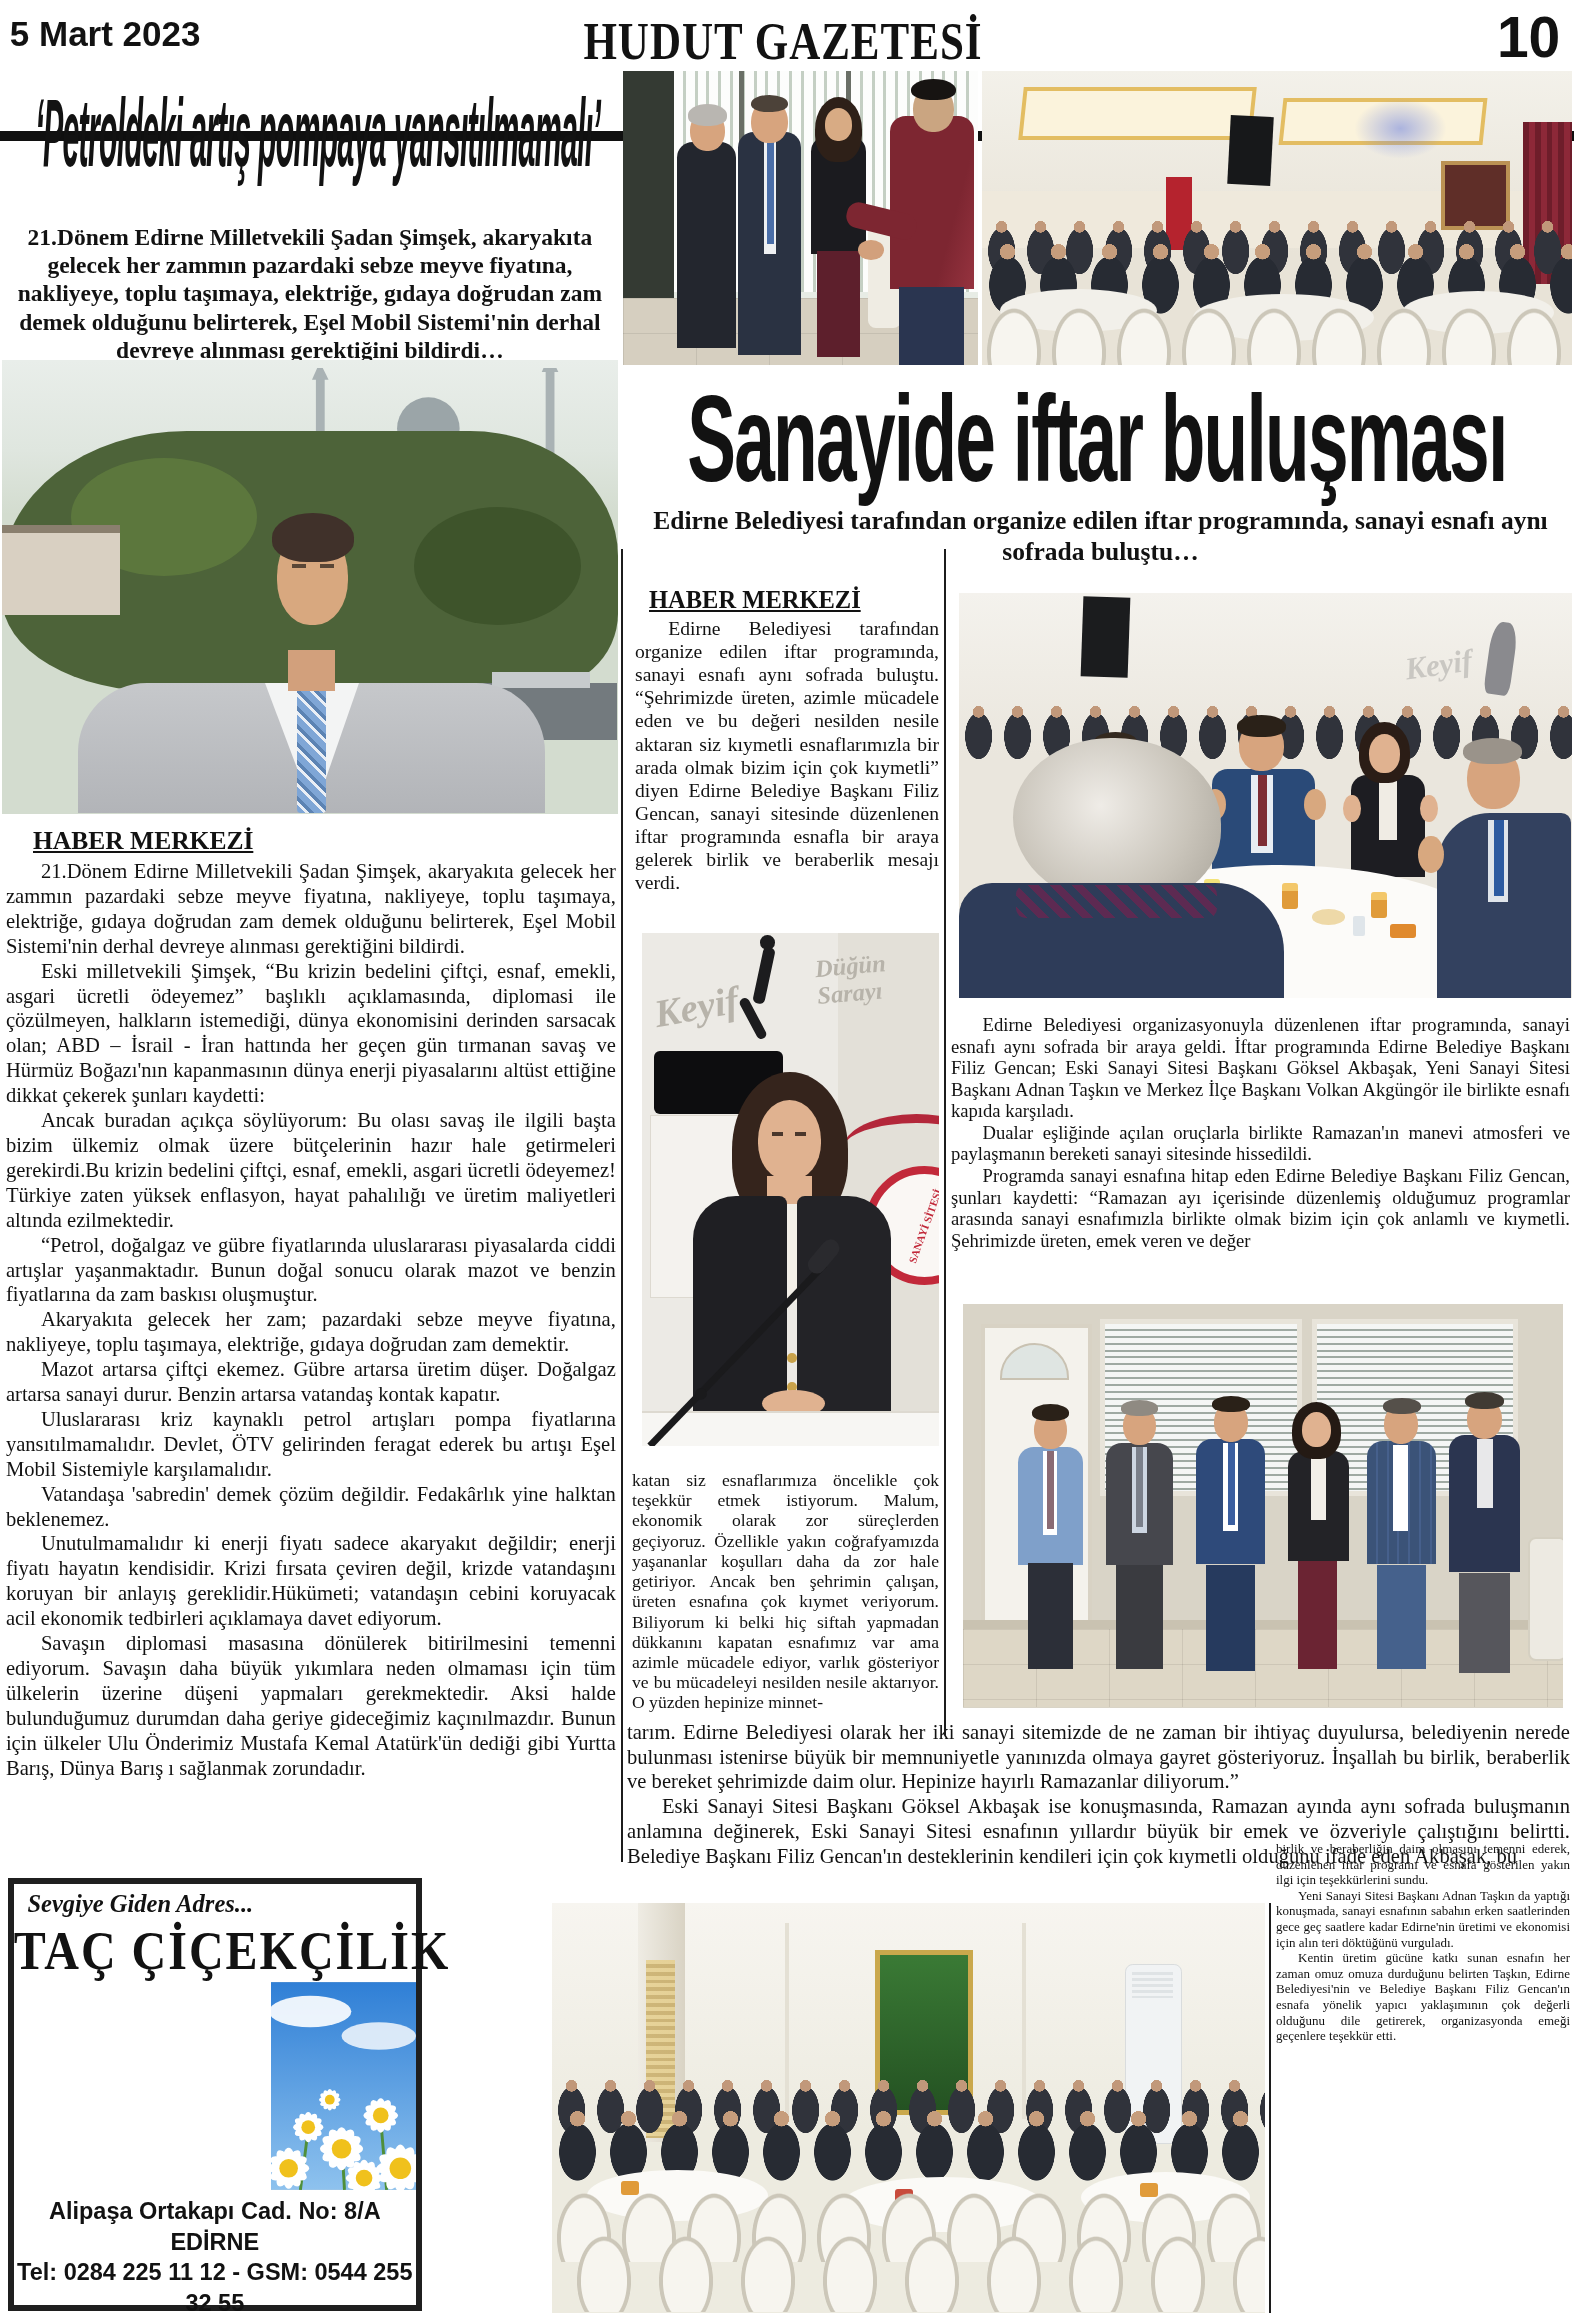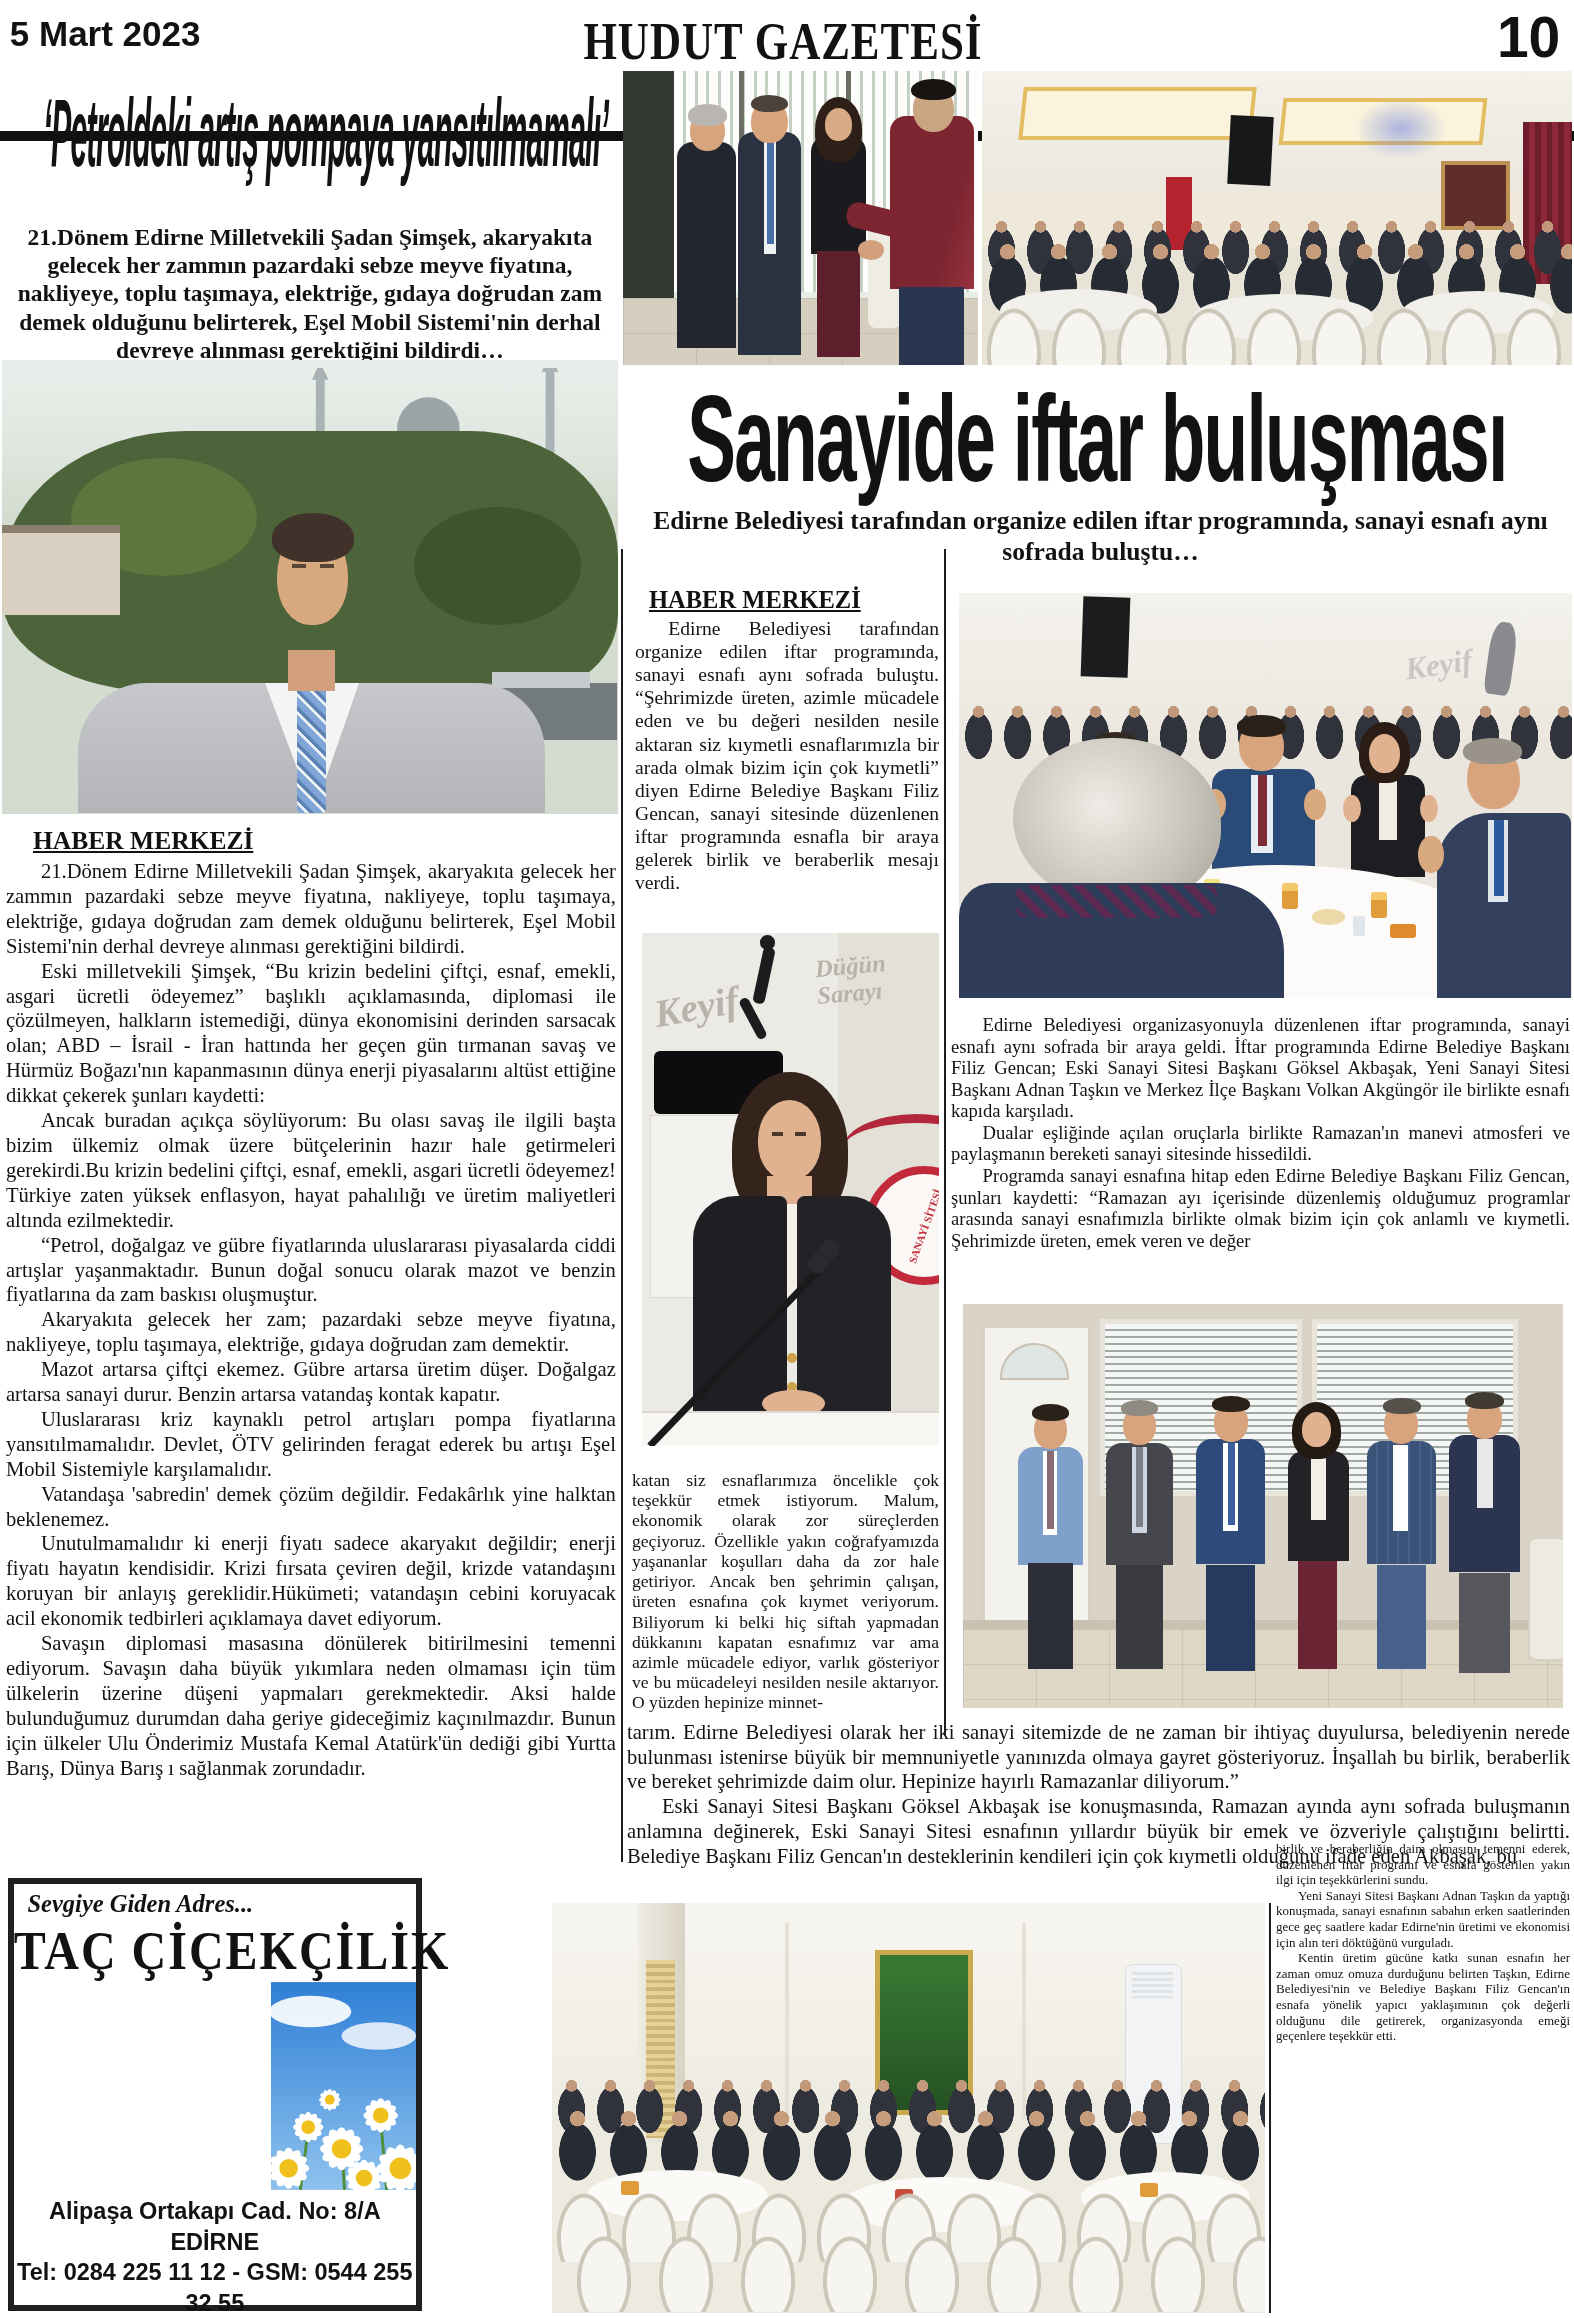--- a/index.html
+++ b/index.html
@@ -42,21 +42,21 @@
 
 <div class="page">
 
   <div class="abs sans b" style="left:9.8px;top:13.7px;font-size:35px">5 Mart 2023</div>
   <div class="abs ctr" style="left:0;right:8px;top:15.7px">
     <span class="b" style="display:inline-block;font-size:43px;letter-spacing:1px;transform:scaleY(1.25)">HUDUT GAZETESİ</span>
   </div>
   <div class="abs sans b" style="right:13.7px;top:3.9px;font-size:57px">10</div>
   <div class="abs" style="left:0;right:0;top:131px;height:9.8px;background:#101010"></div>
 
-  <div class="abs flexc" style="left:16px;top:61px;width:619px;height:147px">
+  <div class="abs flexc" style="left:8px;top:61px;width:619px;height:147px">
     <span class="sans b" style="display:inline-block;white-space:nowrap;font-style:italic;font-size:41px;letter-spacing:-1px;transform:scale(.74,2.35)">‘Petroldeki artış pompaya yansıtılmamalı’</span>
   </div>
   <div class="abs b ctr" style="left:3.9px;top:223px;width:612px;font-size:23.5px;line-height:1.2">21.Dönem Edirne Milletvekili Şadan Şimşek, akaryakıta gelecek her zammın pazardaki sebze meyve fiyatına, nakliyeye, toplu taşımaya, elektriğe, gıdaya doğrudan zam demek olduğunu belirterek, Eşel Mobil Sistemi'nin derhal devreye alınması gerektiğini bildirdi…</div>
 
   <div class="ph" style="left:2px;top:360px;width:616px;height:454px;background:linear-gradient(180deg,#e9eeea,#dfe6df 20%,#d3dccf 34%)">
     <svg class="abs" style="left:294px;top:7.8px" width="294" height="176" viewBox="0 0 300 180">
       <rect x="60" y="90" width="150" height="90" fill="#a9b2b4"></rect>
       <path d="M60 95 Q135 20 210 95 Z" fill="#9ba5a8"></path>
       <circle cx="135" cy="62" r="32" fill="#9ba5a8"></circle>
       <rect x="20" y="10" width="9" height="160" fill="#a9b2b4"></rect>

